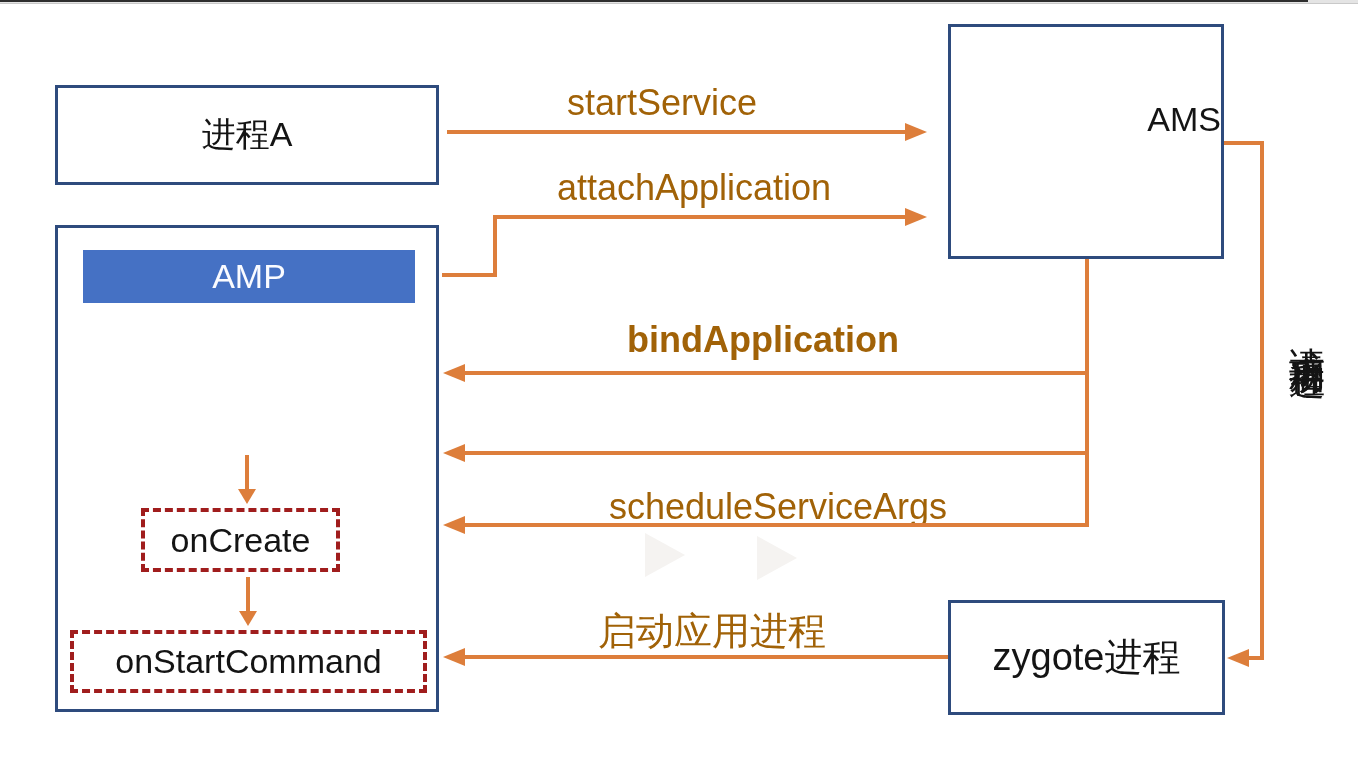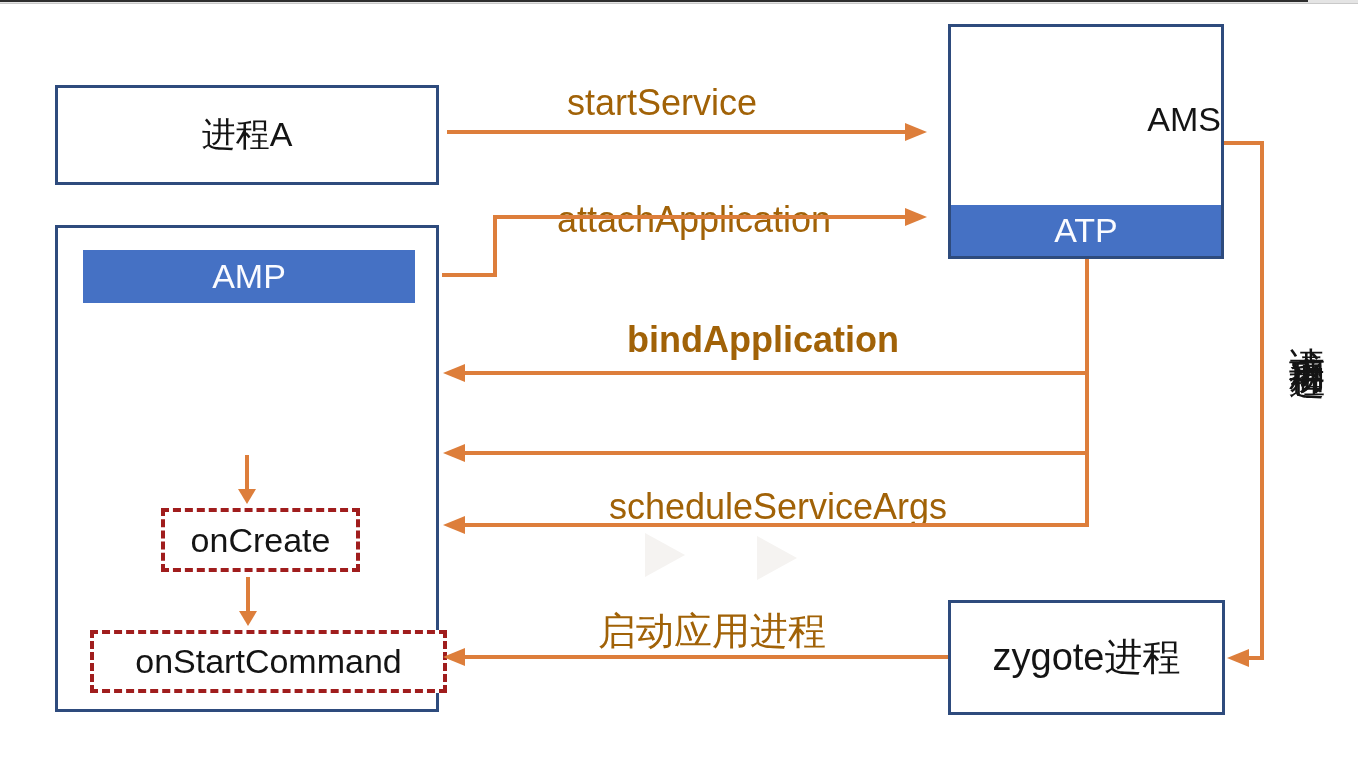--- a/index.html
+++ b/index.html
@@ -5,21 +5,21 @@
   html,body{margin:0;padding:0;background:#ffffff;}
   #canvas{
     position:relative;width:1358px;height:762px;background:#ffffff;
     overflow:hidden;font-family:"Liberation Sans",sans-serif;color:#141414;
   }
   .box{position:absolute;box-sizing:border-box;border:3px solid #2e4b7d;background:#fff;
        display:flex;align-items:center;justify-content:center;}
   .bluefill{position:absolute;box-sizing:border-box;background:#4571c4;color:#fafbff;
        display:flex;align-items:center;justify-content:center;}
   .dashedbox{position:absolute;box-sizing:border-box;border:4px dashed #a01d1d;background:#fff;
-       display:flex;align-items:center;justify-content:center;margin-left:20px;}
+       display:flex;align-items:center;justify-content:center;}
   .hline,.vline{position:absolute;background:#dd7e3b;}
   .head-right{position:absolute;width:0;height:0;border-top:9px solid transparent;
        border-bottom:9px solid transparent;border-left:22px solid #dd7e3b;}
   .head-left{position:absolute;width:0;height:0;border-top:9px solid transparent;
        border-bottom:9px solid transparent;border-right:22px solid #dd7e3b;}
   .head-down{position:absolute;width:0;height:0;border-left:9px solid transparent;
        border-right:9px solid transparent;border-top:15px solid #dd7e3b;}
   .lbl{position:absolute;text-align:center;font-size:36px;white-space:nowrap;color:#a16207;}
   .nodetext{font-size:34px;}
   .vlbl{position:absolute;writing-mode:vertical-rl;text-orientation:upright;
@@ -57,34 +57,31 @@
   </div>
 
   <div class="dashedbox" style="left:70px;top:630px;width:357px;height:63px;">
     <span class="nodetext">onStartCommand</span>
   </div>
 
   <div class="box" style="left:948px;top:24px;width:276px;height:235px;align-items:flex-start;">
     <div style="position:absolute;left:0;top:0;right:0;height:184px;display:flex;align-items:center;justify-content:flex-end;">
       <span class="nodetext">AMS</span>
     </div>
-    <div class="bluefill" style="left:0;right:0;bottom:0;height:51px;">
-      <span class="nodetext">ATP</span>
-    </div>
   </div>
 
   <div class="box" style="left:948px;top:600px;width:277px;height:115px;">
     <span style="font-size:38px;">zygote进程</span>
   </div>
 
   <div class="lbl" style="left:512px;top:82px;width:300px;">startService</div>
   <div class="hline" style="left:447px;top:130px;width:458px;height:4px;"></div>
   <div class="head-right" style="left:905px;top:123px;"></div>
 
-  <div class="lbl" style="left:544px;top:167px;width:300px;margin-top:32px;">attachApplication</div>
+  <div class="lbl" style="left:544px;top:167px;width:300px;">attachApplication</div>
   <div class="hline" style="left:442px;top:273px;width:53px;height:4px;"></div>
   <div class="vline" style="left:493px;top:215px;width:4px;height:62px;"></div>
   <div class="hline" style="left:493px;top:215px;width:412px;height:4px;"></div>
   <div class="head-right" style="left:905px;top:208px;"></div>
 
   <div class="vline" style="left:1085px;top:259px;width:4px;height:268px;"></div>
 
   <div class="lbl" style="left:613px;top:319px;width:300px;font-weight:bold;">bindApplication</div>
   <div class="hline" style="left:463px;top:371px;width:624px;height:4px;"></div>
   <div class="head-left" style="left:443px;top:364px;"></div>

